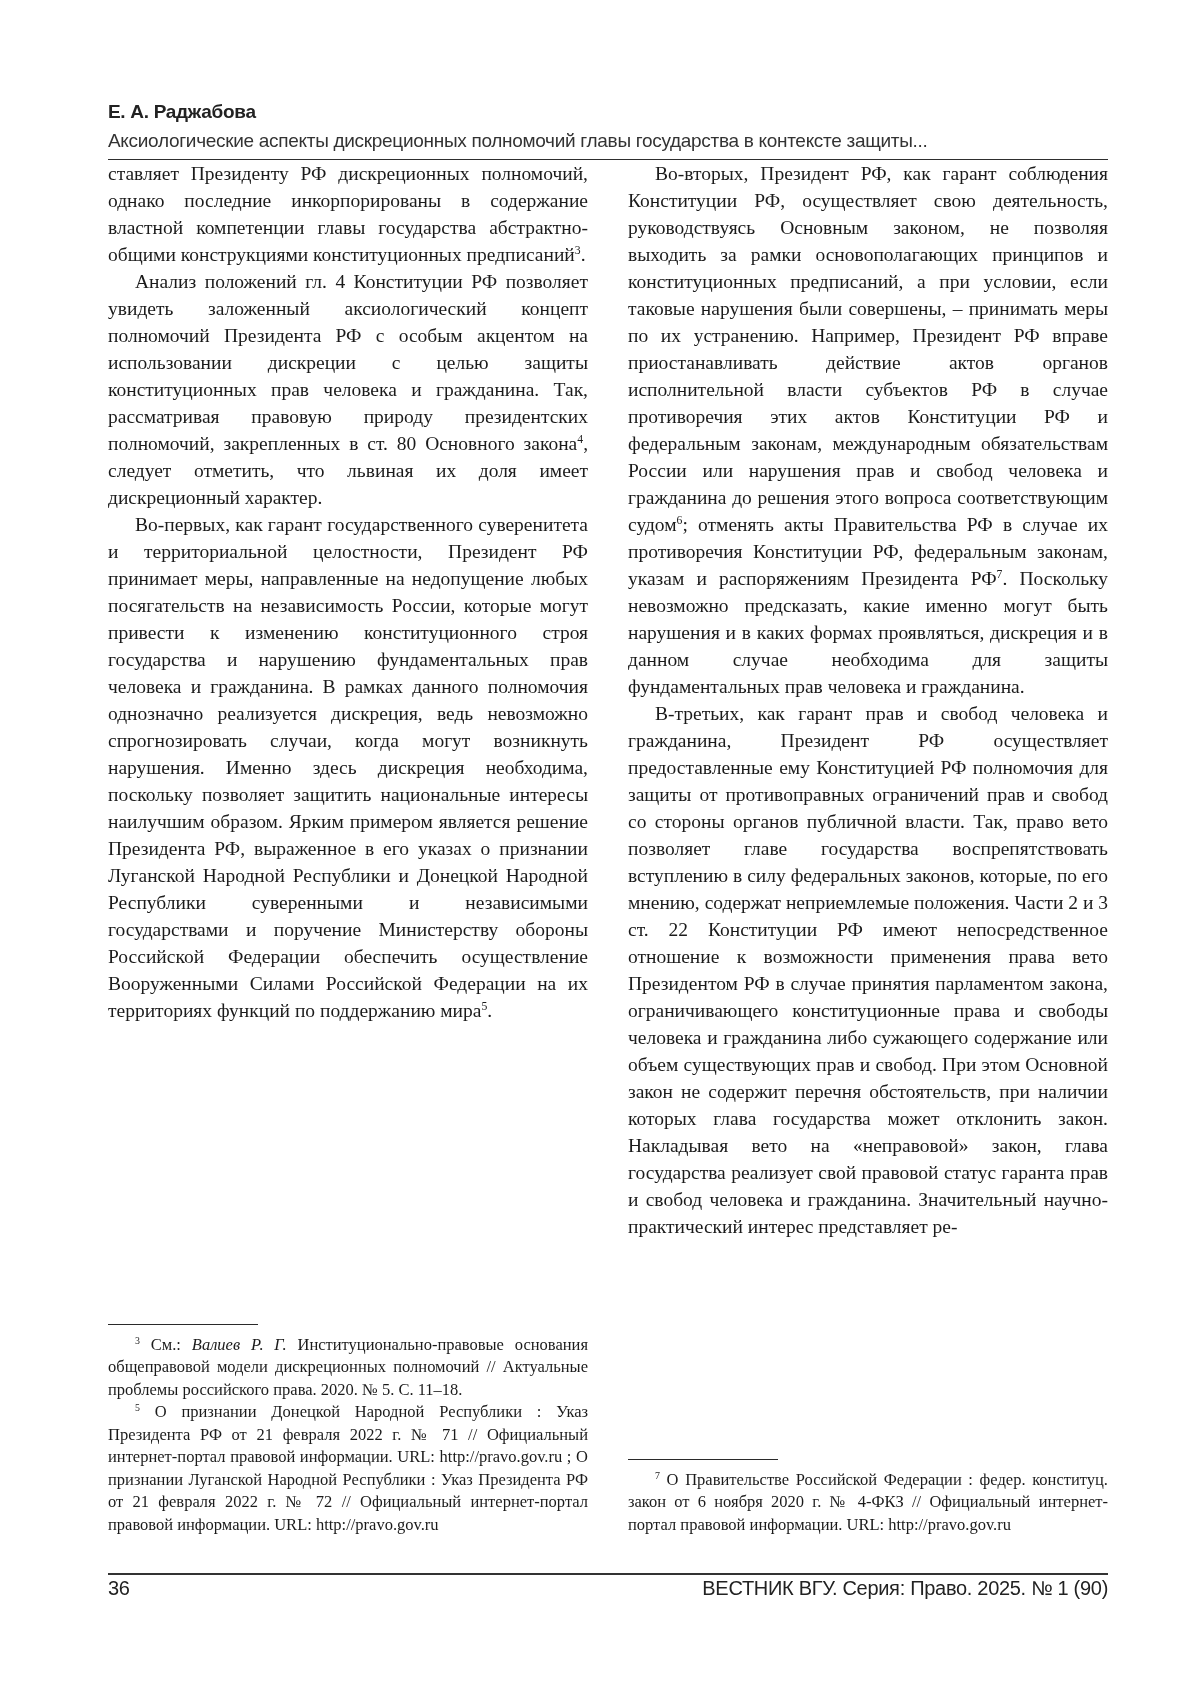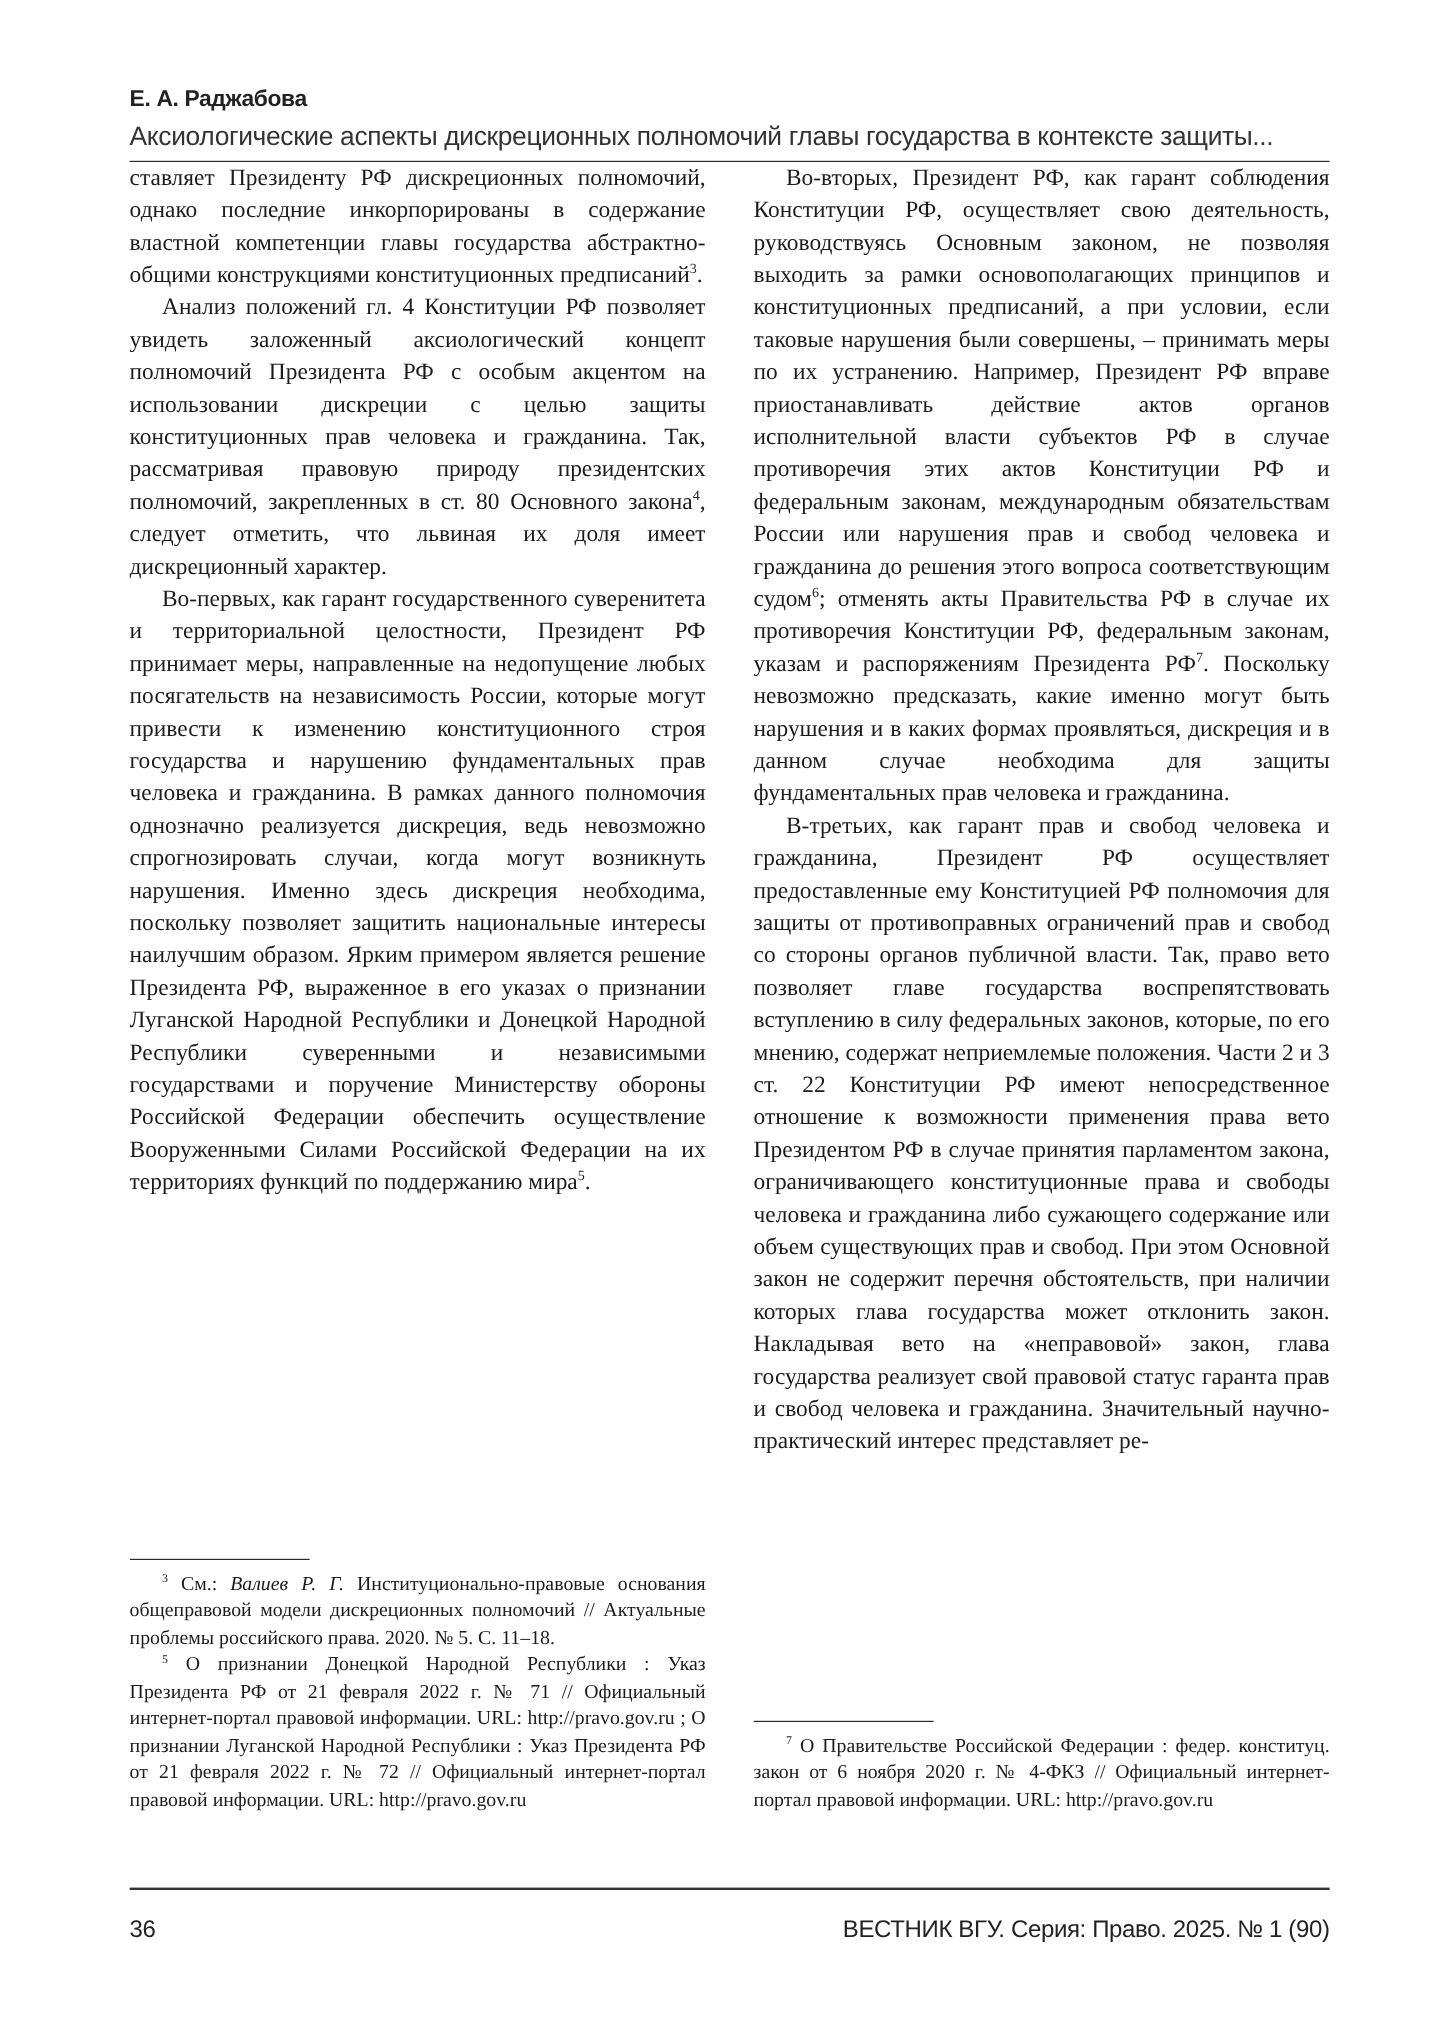--- a/index.html
+++ b/index.html
@@ -9,31 +9,31 @@
     color: #1b1b1b;
     font-family: "Liberation Serif", "DejaVu Serif", serif;
     position: relative;
     overflow: hidden;
   }
   .page-content {
     position: absolute;
     left: 108px; top: 0;
     width: 1000px;
   }
-  header { padding-top: 72px; }
+  header { padding-top: 101px; }
   .author-line {
     font-family: "Liberation Sans", "DejaVu Sans", sans-serif;
     font-weight: bold;
     font-size: 19px;
     letter-spacing: -0.3px;
     color: #222;
   }
   .running-title {
     font-family: "Liberation Sans", "DejaVu Sans", sans-serif;
-    font-size: 22px;
+    font-size: 19px;
     letter-spacing: -0.3px;
     color: #333;
     margin-top: 7px;
   }
   .header-rule {
     border-top: 1.5px solid #2e2e2e;
     margin-top: 7px;
   }
   .columns {
     display: flex;
@@ -85,21 +85,21 @@
   }
   .footer-rule { border-top: 2.5px solid #333; }
   .footer-row {
     display: flex;
     justify-content: space-between;
     align-items: flex-start;
     font-family: "Liberation Sans", "DejaVu Sans", sans-serif;
     font-size: 20px;
     letter-spacing: -0.3px;
     color: #222;
-    margin-top: 22px;
+    margin-top: 2px;
   }
 </style>
 </head>
 <body style="color: rgb(27, 27, 27);">
 
 <div class="page-content">
 
   <header>
     <div class="author-line">Е. А. Раджабова</div>
     <div class="running-title">Аксиологические аспекты дискреционных полномочий главы государства в контексте защиты...</div>

